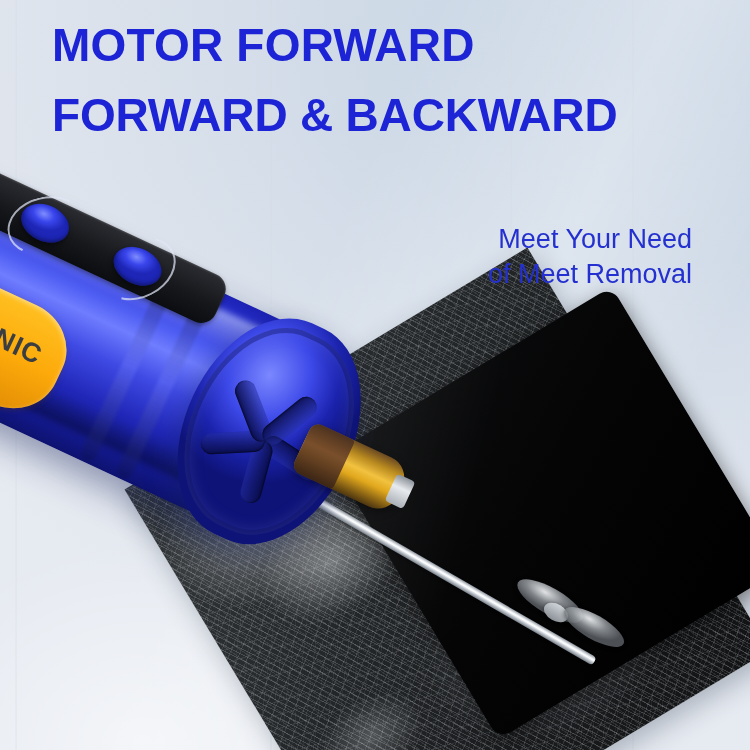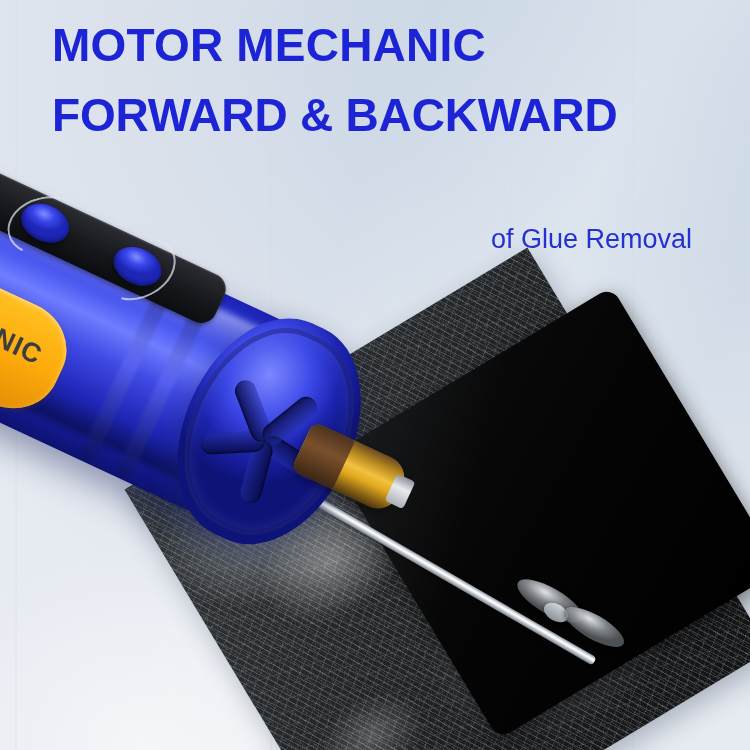--- a/index.html
+++ b/index.html
@@ -194,21 +194,22 @@
       <div class="vent" style="transform:rotate(224deg)"></div>
       <div class="vent" style="transform:rotate(296deg)"></div>
     </div>
 
     <div class="chuck"></div>
     <div class="chuck-dark"></div>
     <div class="collar"></div>
   </div>
 
   <div class="headline">
-    <div class="l1">MOTOR MECHANIC</div>
+    <div class="l1">MOTOR FORWARD</div>
     <div class="l2">FORWARD &amp; BACKWARD</div>
   </div>
 
   <div class="subtext">
-    <div>of Glue Removal</div>
+    <div>Meet Your Need</div>
+    <div>of Meet Removal</div>
   </div>
 
 </div>
 
 </body></html>

